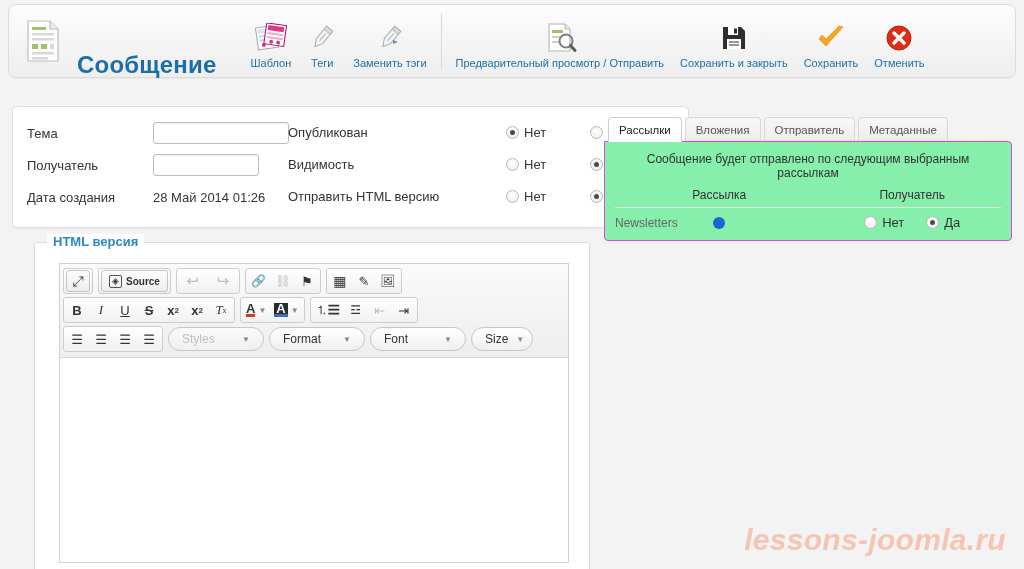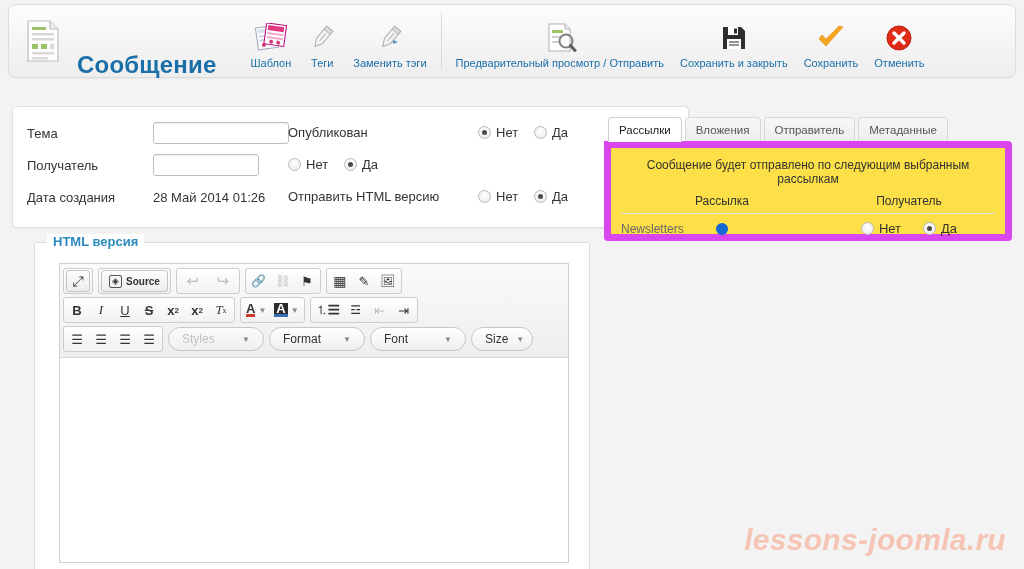--- a/index.html
+++ b/index.html
@@ -58,21 +58,21 @@
     background: #fff; font-size: 12px; padding: 1px 4px;
     font-family: "Liberation Sans", sans-serif; color: #222;
     box-shadow: inset 0 1px 1px rgba(0,0,0,.06);
   }
   #subject-input { width: 136px; }
   #alias-input { width: 106px; }
   .fld-static { font-size: 13px; color: #333; }
 
   
   #radio-rows { position: absolute; left: 288px; top: 116px; }
-  .rad-row { display: flex; align-items: center; height: 32px; }
+  .rad-row { display: flex; align-items: center; height: 32px; gap: 28px; }
   .rad-label { font-size: 13px; color: #333; width: 190px; }
   .rad-opt { display: flex; align-items: center; gap: 5px; width: 56px; cursor: pointer; }
   .rad-opt .rtxt { font-size: 13px; color: #333; }
   .radio {
     width: 13px; height: 13px; border-radius: 50%;
     border: 1px solid #b9b9b9;
     background: radial-gradient(circle at 50% 38%, #ffffff 0%, #f0f0f0 70%, #e2e2e2 100%);
     position: relative; flex: none;
   }
   .radio.on::after {
@@ -87,21 +87,21 @@
     font-size: 11.5px; color: #555; padding: 5px 10px 4px; margin-right: 3px;
     background: linear-gradient(to bottom,#f7f7f7,#ededed);
     border: 1px solid #d8d8d8; border-bottom: none;
     border-radius: 4px 4px 0 0; cursor: pointer; white-space: nowrap; line-height: 14px;
   }
   .tab.active {
     background: #fff; color: #222; border-color: #cfcfcf; position: relative; top: 1px;
     padding-bottom: 5px; z-index: 3;
   }
   .tab-body {
-    background: #fde047; border: 7px solid #d946ef; border-radius: 0 4px 4px 4px;
+    background: #86efac; border: 1px solid #d946ef; border-radius: 0 4px 4px 4px;
     height: 100px; padding: 8px 10px 0; position: relative; z-index: 1;
   }
   .tab-note { font-size: 12px; color: #333; text-align: center; padding-top: 2px; }
   .nl-table { width: 100%; border-collapse: collapse; margin-top: 6px; }
   .nl-table th {
     font-size: 12px; color: #333; font-weight: normal; padding: 2px 0 5px;
     border-bottom: 1px solid #e2e2e2;
   }
   .nl-table td { font-size: 12px; color: #666; padding: 7px 0 0; }
   .nl-dot { width: 12px; height: 12px; border-radius: 50%; background: #1469d6; display: inline-block; }
@@ -326,20 +326,21 @@
         <span class="radio on"></span>
         <span class="rtxt">Нет</span>
       </label>
       <label class="rad-opt">
         <span class="radio"></span>
         <span class="rtxt">Да</span>
       </label>
     </div>
 
     <div class="rad-row">
+      <span class="rad-label">Видимость</span>
       <label class="rad-opt">
         <span class="radio"></span>
         <span class="rtxt">Нет</span>
       </label>
       <label class="rad-opt">
         <span class="radio on"></span>
         <span class="rtxt">Да</span>
       </label>
     </div>
 

